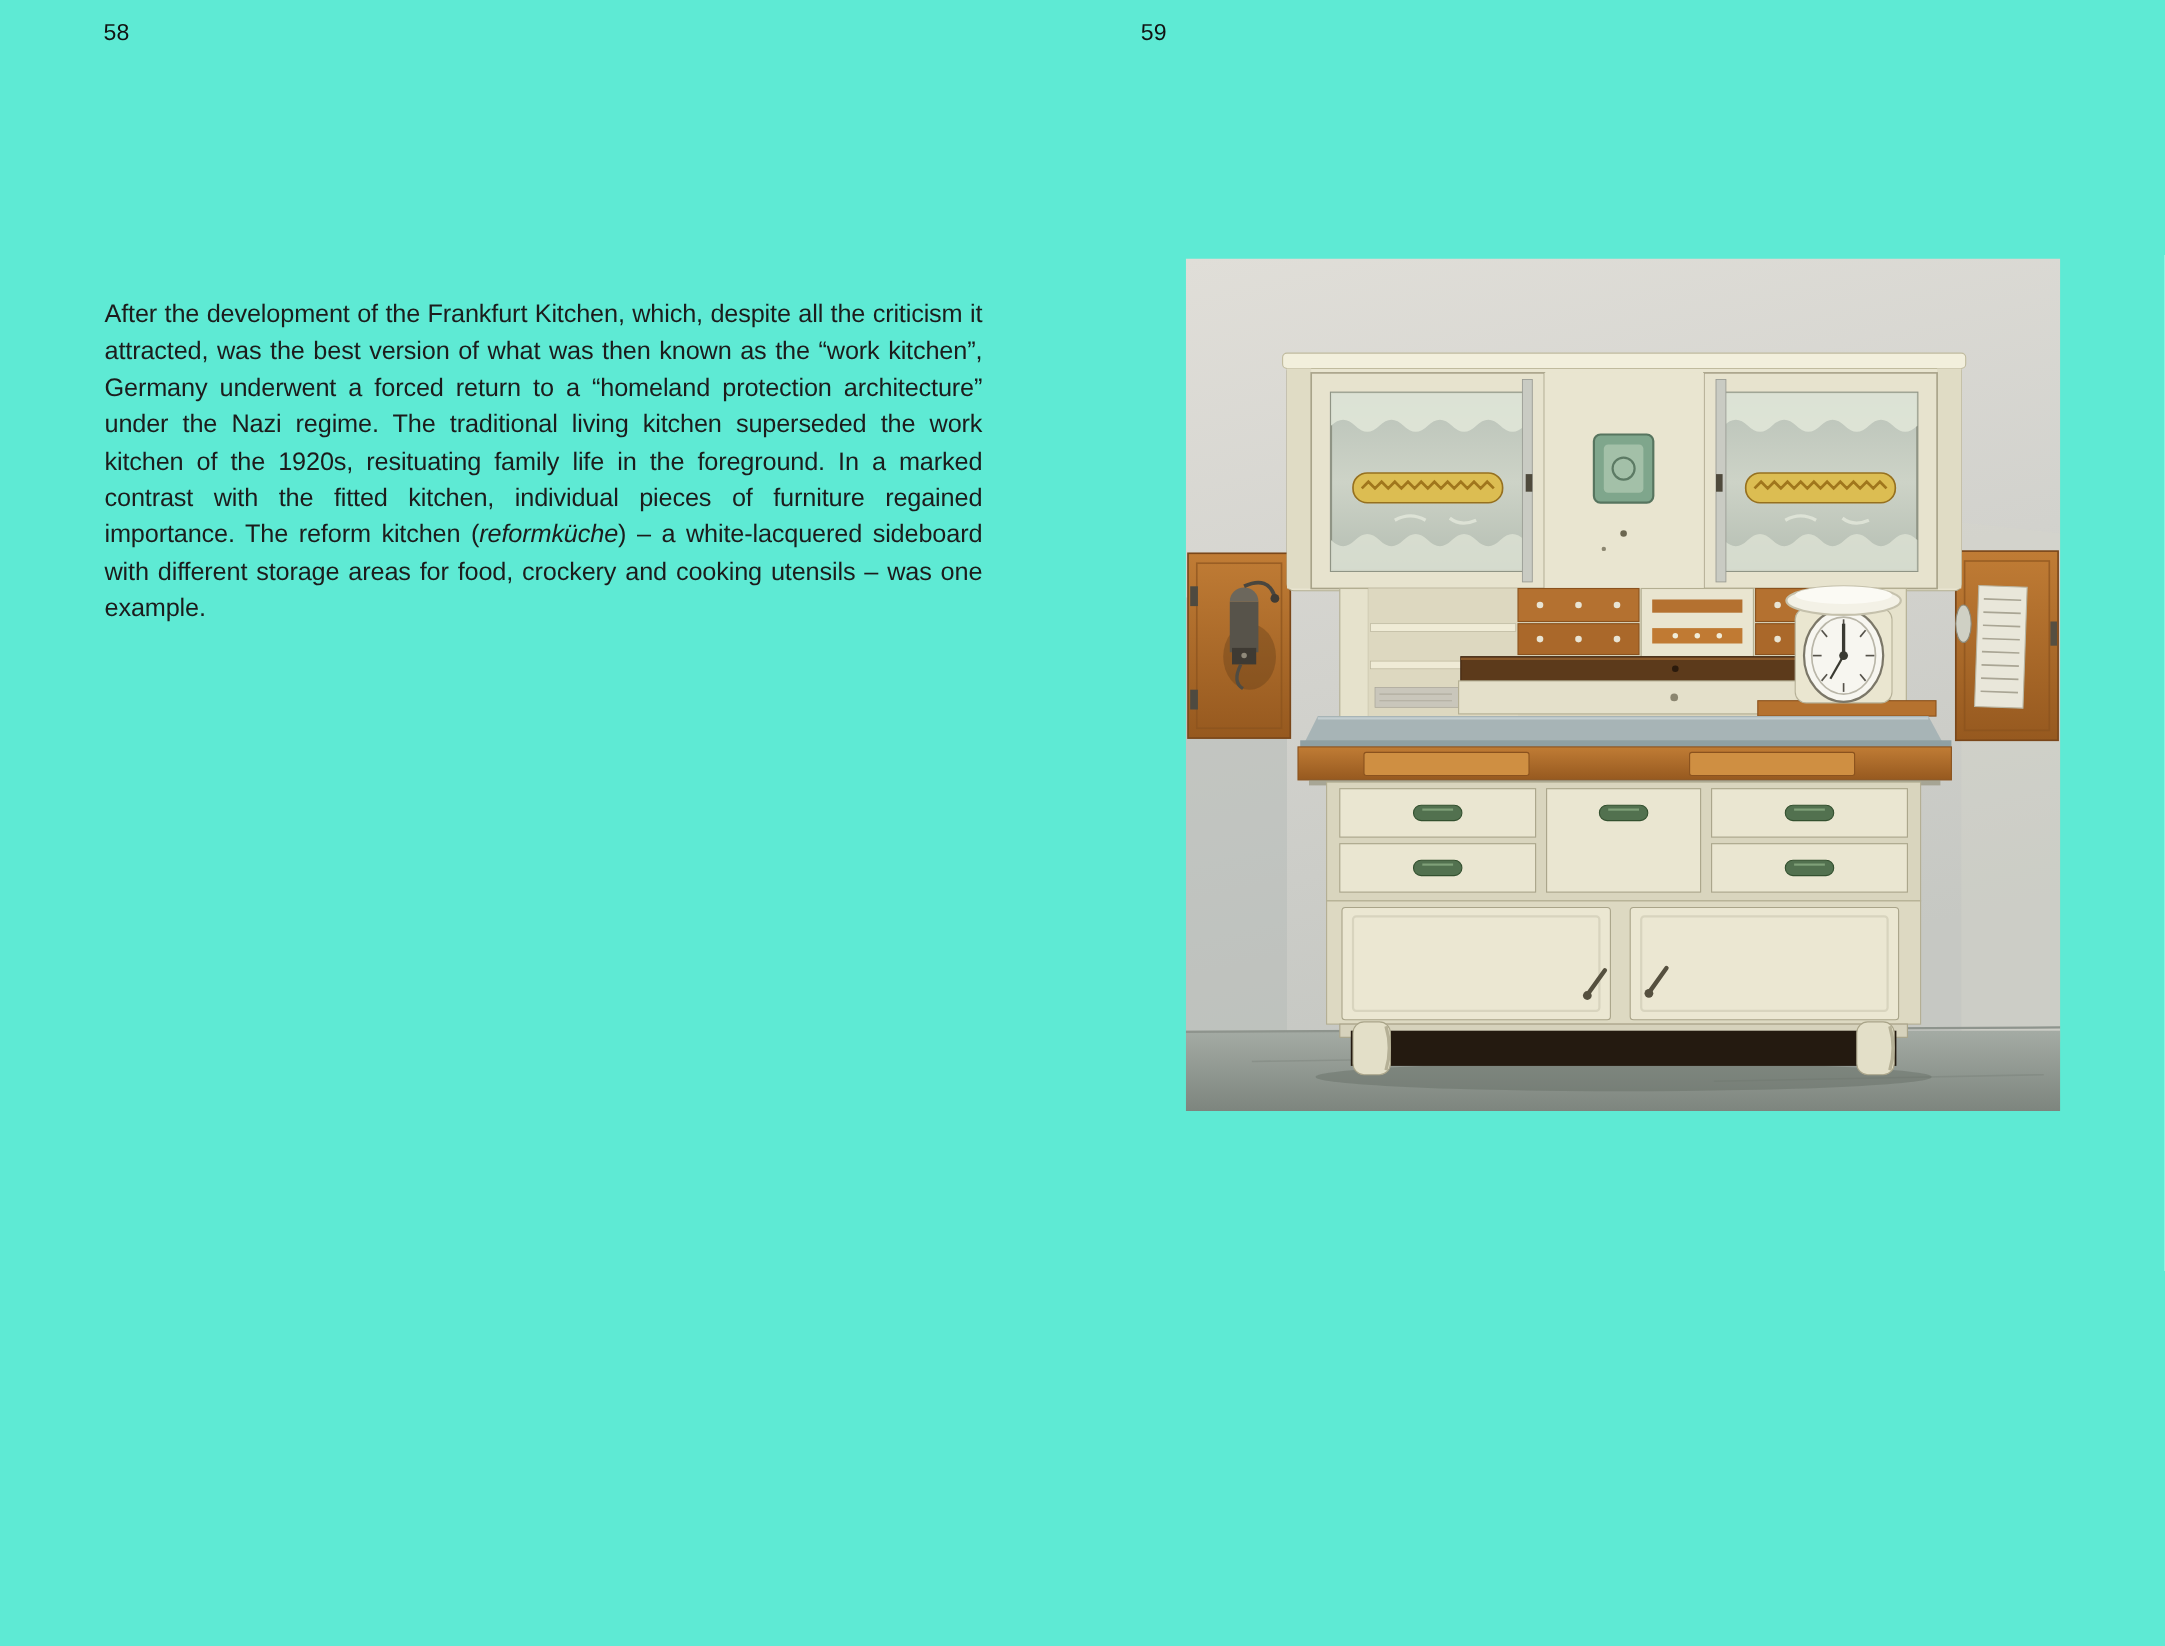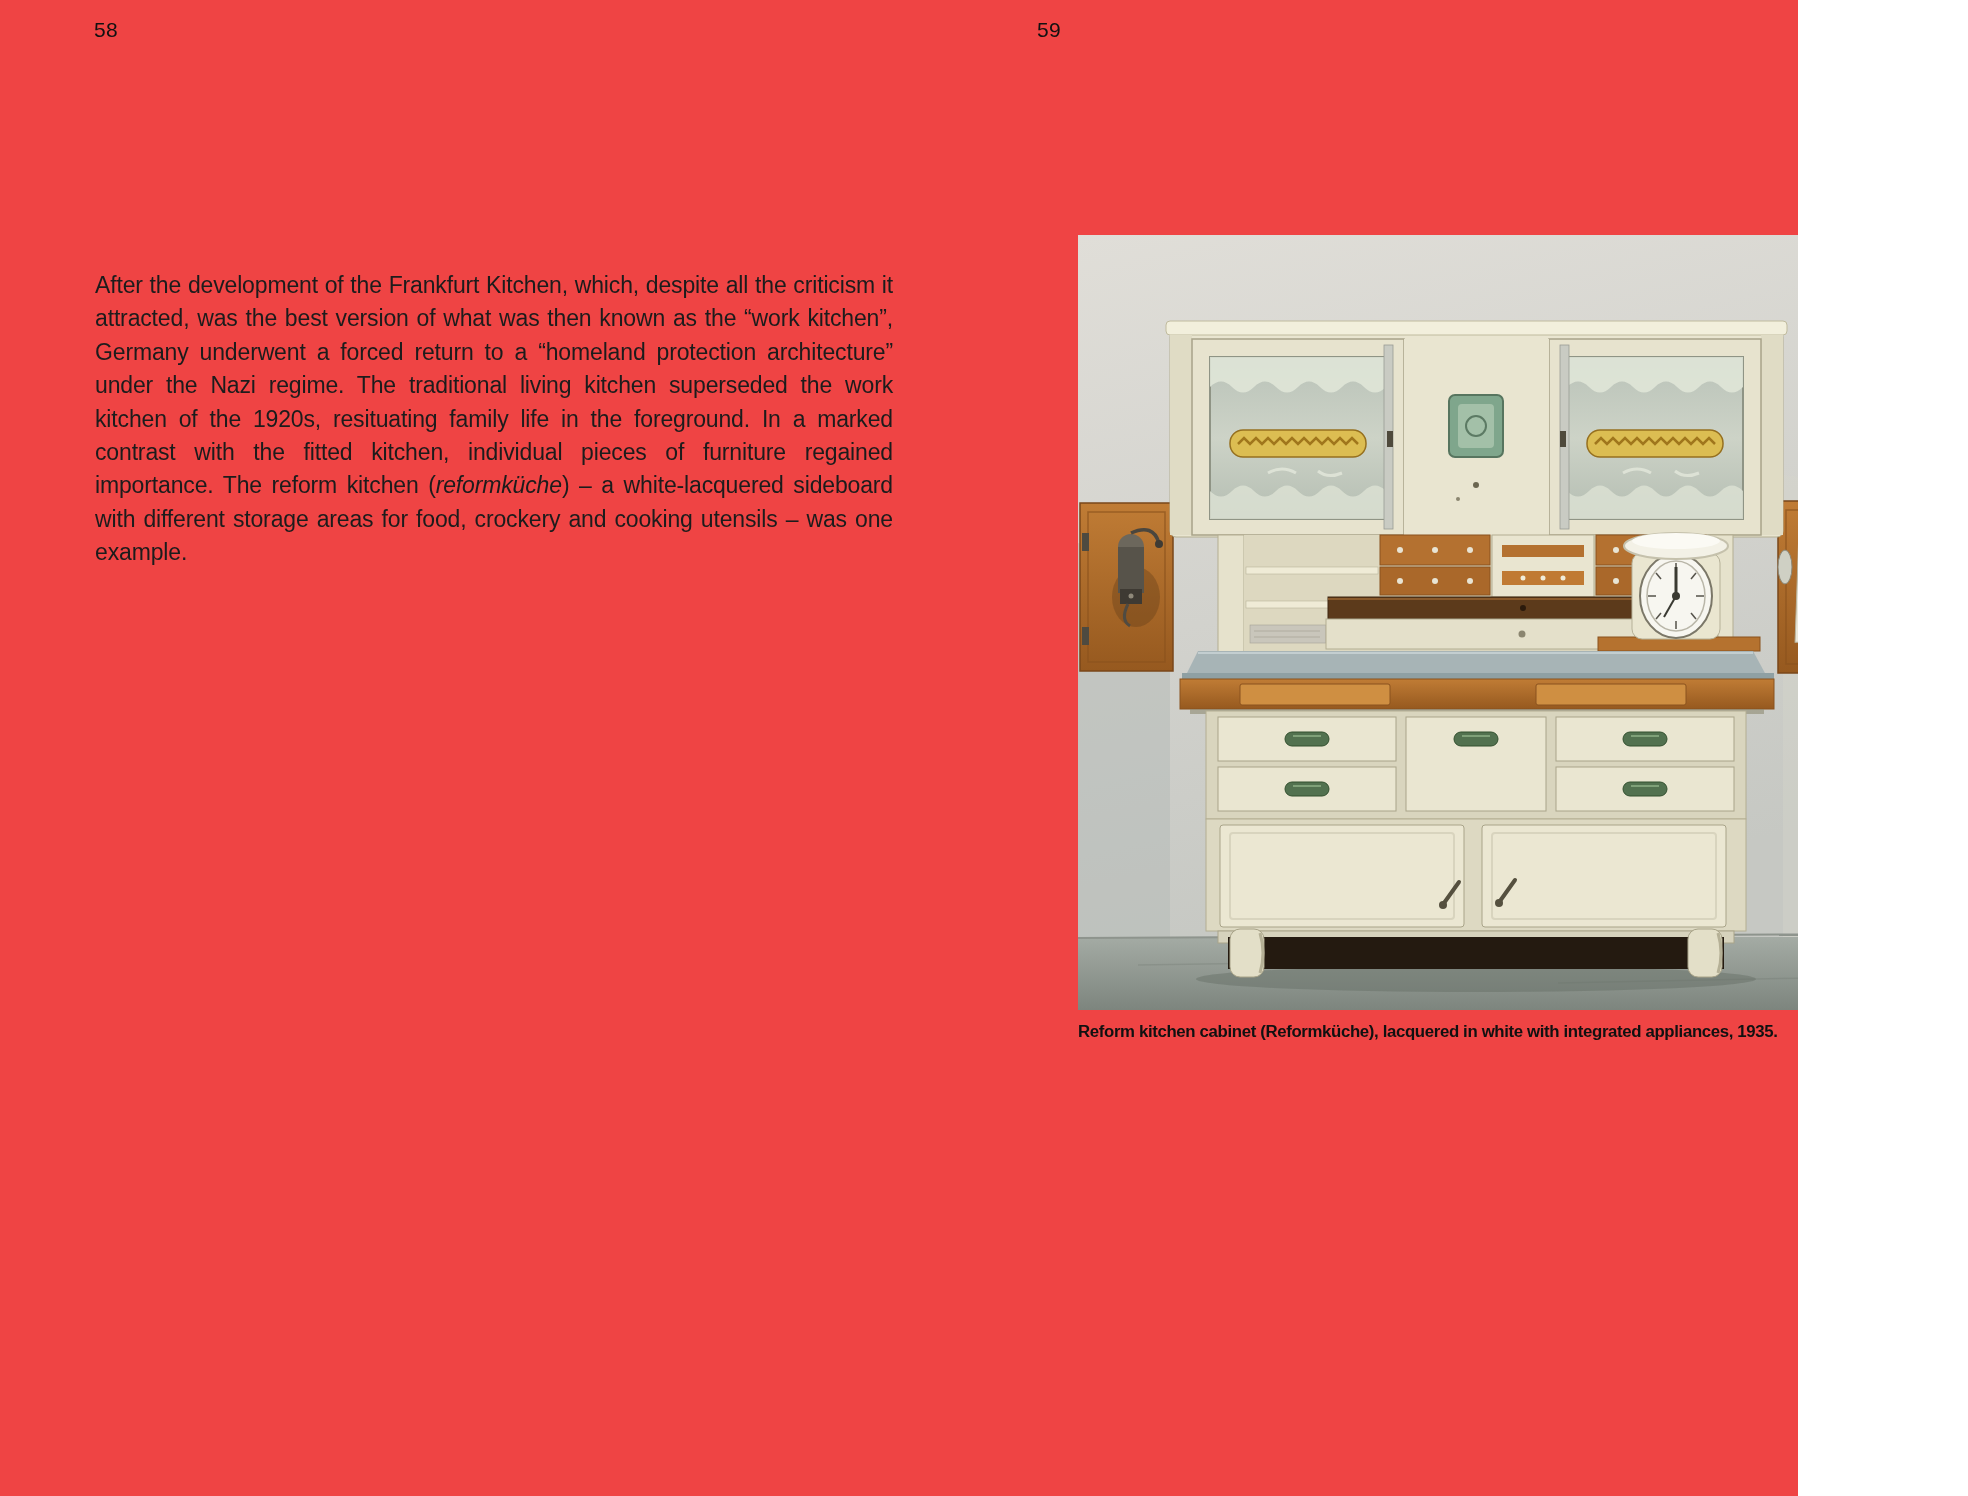--- a/index.html
+++ b/index.html
@@ -3,23 +3,23 @@
 <meta charset="utf-8">
 <style>
   html, body {
     margin: 0;
     padding: 0;
     background: #ffffff;
     font-family: "Liberation Sans", sans-serif;
   }
   .spread {
     position: relative;
-    width: 1798px;
+    width: 1968px;
     height: 1496px;
-    background: #ef4444;
+    background: #5eead4;
     overflow: hidden;
   }
   .page-number {
     position: absolute;
     top: 18px;
     font-size: 21px;
     color: #111111;
     letter-spacing: 0.2px;
   }
   #pn-left  { left: 94px; }
@@ -318,15 +318,14 @@
         <rect x="140" y="696" width="516" height="12" fill="#d6d2bc" stroke="#a9a489"></rect>
         <rect x="150" y="702" width="496" height="32" fill="#241a10"></rect>
         <rect x="152" y="694" width="34" height="48" rx="10" fill="#e3dfc8" stroke="#a9a489"></rect>
         <path d="M182,698 q6,20 0,40" stroke="#b5b096" stroke-width="3" fill="none"></path>
         <rect x="610" y="694" width="34" height="48" rx="10" fill="#e3dfc8" stroke="#a9a489"></rect>
         <path d="M640,698 q6,20 0,40" stroke="#b5b096" stroke-width="3" fill="none"></path>
       </g>
     </svg>
   </figure>
 
-  <figcaption class="caption">Reform kitchen cabinet (Reformküche), lacquered in white with integrated appliances, 1935.</figcaption>
 
 </div>
 
 </body></html>

